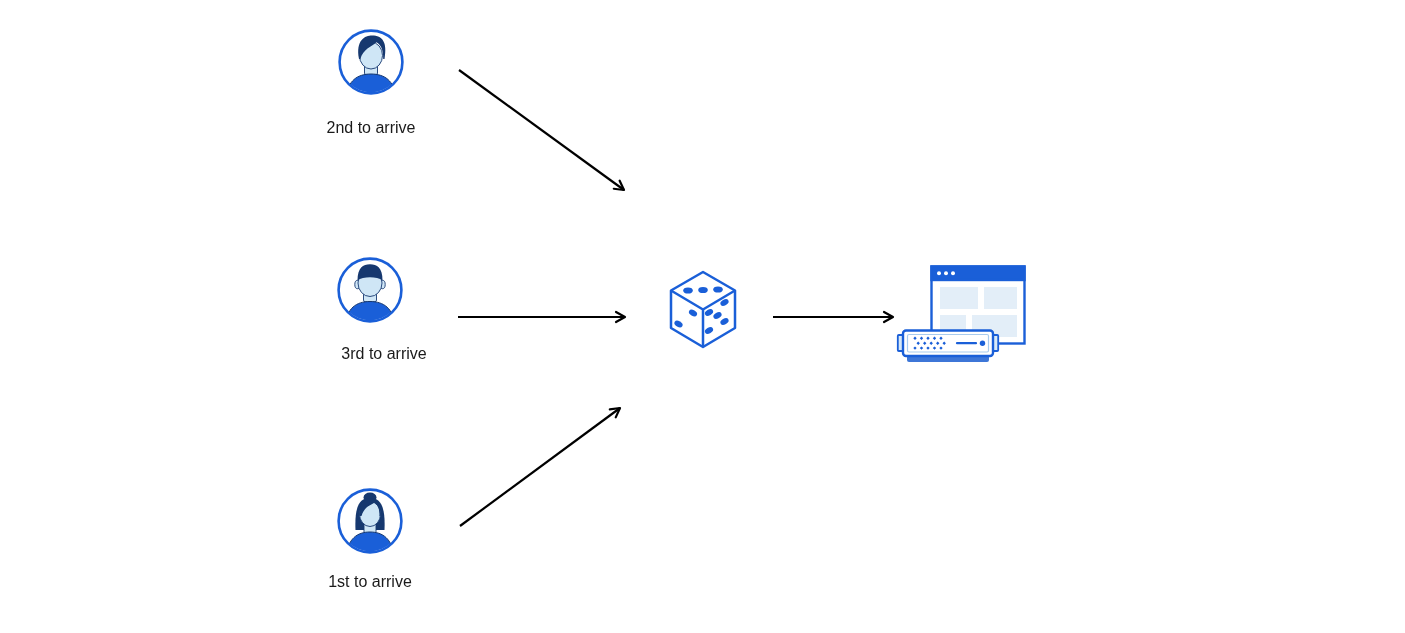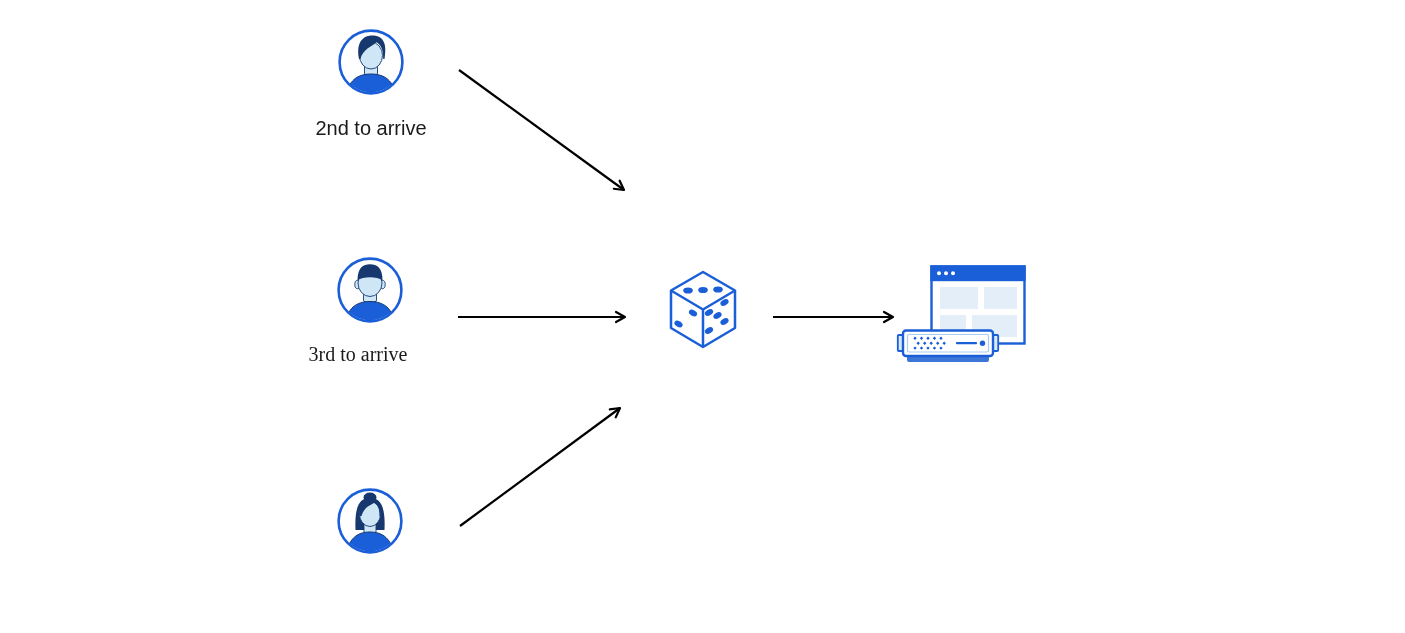--- a/index.html
+++ b/index.html
@@ -7,21 +7,21 @@
     --mid-blue:#3D76D7; --tab-blue:#D8EAF8; --inner-line-blue:#A8CBEE;
     --arrow-black:#000000; --text-black:#1A1A1A; --background:#FFFFFF;
   }
   html,body{margin:0;padding:0;background:var(--background);}
   .canvas{
     position:relative;width:1405px;height:633px;background:var(--background);
     overflow:hidden;font-family:"Liberation Sans", sans-serif;color:var(--text-black);
   }
   .abs{position:absolute;}
   .node-label{
-    width:160px;text-align:center;font-size:20px;line-height:24px;
+    width:160px;text-align:center;font-size:16px;line-height:24px;
     color:var(--text-black);white-space:nowrap;
   }
   .arrows-layer{position:absolute;left:0;top:0;pointer-events:none;}
   .arrow-line{stroke:var(--arrow-black);stroke-width:2.2;fill:none;}
   .marker-stroke{stroke:var(--arrow-black);stroke-width:2.2;fill:none;stroke-linecap:round;stroke-linejoin:round;}
   .sk-brand{stroke:var(--brand-blue);}
   .fl-brand{fill:var(--brand-blue);}
   .fl-white{fill:#fff;}
   .fl-face{fill:var(--face-blue);}
   .sk-navy{stroke:var(--navy);}
@@ -77,40 +77,41 @@
       <g clip-path="url(#av2c)">
         <rect class="fl-face sk-navy" x="26.5" y="32" width="13" height="13" rx="2" stroke-width="0.9"></rect>
         <path class="fl-brand sk-navy" d="M33 44.5 C19 44.5 10 51.5 8 68 L58 68 C56 51.5 47 44.5 33 44.5 Z" stroke-width="1"></path>
         <ellipse class="fl-face sk-navy" cx="20.5" cy="27.5" rx="2.7" ry="4.2" stroke-width="0.9"></ellipse>
         <ellipse class="fl-face sk-navy" cx="45.5" cy="27.5" rx="2.7" ry="4.2" stroke-width="0.9"></ellipse>
         <ellipse class="fl-face sk-navy" cx="33" cy="26" rx="12" ry="13.5" stroke-width="0.9"></ellipse>
         <path class="fl-navy" d="M20.5 23.5 C20.5 10.5 26 7.2 33 7.2 C40 7.2 45.5 10.5 45.5 23.5 C40 19.3 26 19.3 20.5 23.5 Z"></path>
       </g>
     </svg>
   </div>
-  <div class="abs node-label" style="left:278px;top:342px;font-family:Liberation Serif, serif;">3rd to arrive</div>
+  <div class="abs node-label" style="left:304px;top:342px;">3rd to arrive</div>
 
   <div class="abs" style="left:337px;top:488px;">
     <svg width="66" height="66" viewBox="0 0 66 66">
       <defs>
           <clipPath id="av3c">
             <circle cx="33" cy="33" r="30.4"></circle>
           </clipPath>
         </defs>
       <circle class="fl-white sk-brand" cx="33" cy="33" r="31.4" stroke-width="2.6"></circle>
       <g clip-path="url(#av3c)">
         <ellipse class="fl-navy" cx="33" cy="9.5" rx="6.5" ry="5"></ellipse>
         <path class="fl-navy" d="M33 10 C22 10 17.5 19 18.5 42 L47.5 42 C48.5 19 44 10 33 10 Z"></path>
         <rect class="fl-face sk-navy" x="27" y="33" width="12" height="13" rx="2" stroke-width="0.9"></rect>
         <path class="fl-brand sk-navy" d="M33 44 C20 44 11 51 9 68 L57 68 C55 51 46 44 33 44 Z" stroke-width="1"></path>
         <ellipse class="fl-face sk-navy" cx="33" cy="26" rx="10.5" ry="12.5" stroke-width="0.9"></ellipse>
         <path class="fl-navy" d="M22.5 28 C21.5 15 27 11.5 33 11.5 C39 11.5 44.5 15 43.5 28 L42.5 28 C42.5 20 40.5 16.5 37.5 14.5 C32.5 18 27.5 18.5 24.5 28 Z"></path>
       </g>
     </svg>
   </div>
+  <div class="abs node-label" style="left:290px;top:570px;">1st to arrive</div>
 
   <div class="abs" style="left:668px;top:269px;">
     <svg width="70" height="82" viewBox="0 0 70 82">
       <g class="sk-brand" fill="#fff" stroke-width="2.5" stroke-linejoin="round">
         <path d="M35 3 L67 21.5 L67 59 L35 78 L3 59 L3 21.5 Z"></path>
         <path fill="none" d="M3 21.5 L35 40.5 L67 21.5 M35 40.5 L35 78"></path>
       </g>
       <g class="fl-brand">
         <ellipse cx="20" cy="21.5" rx="4.8" ry="3.1"></ellipse>
         <ellipse cx="35" cy="21" rx="4.8" ry="3.1"></ellipse>

